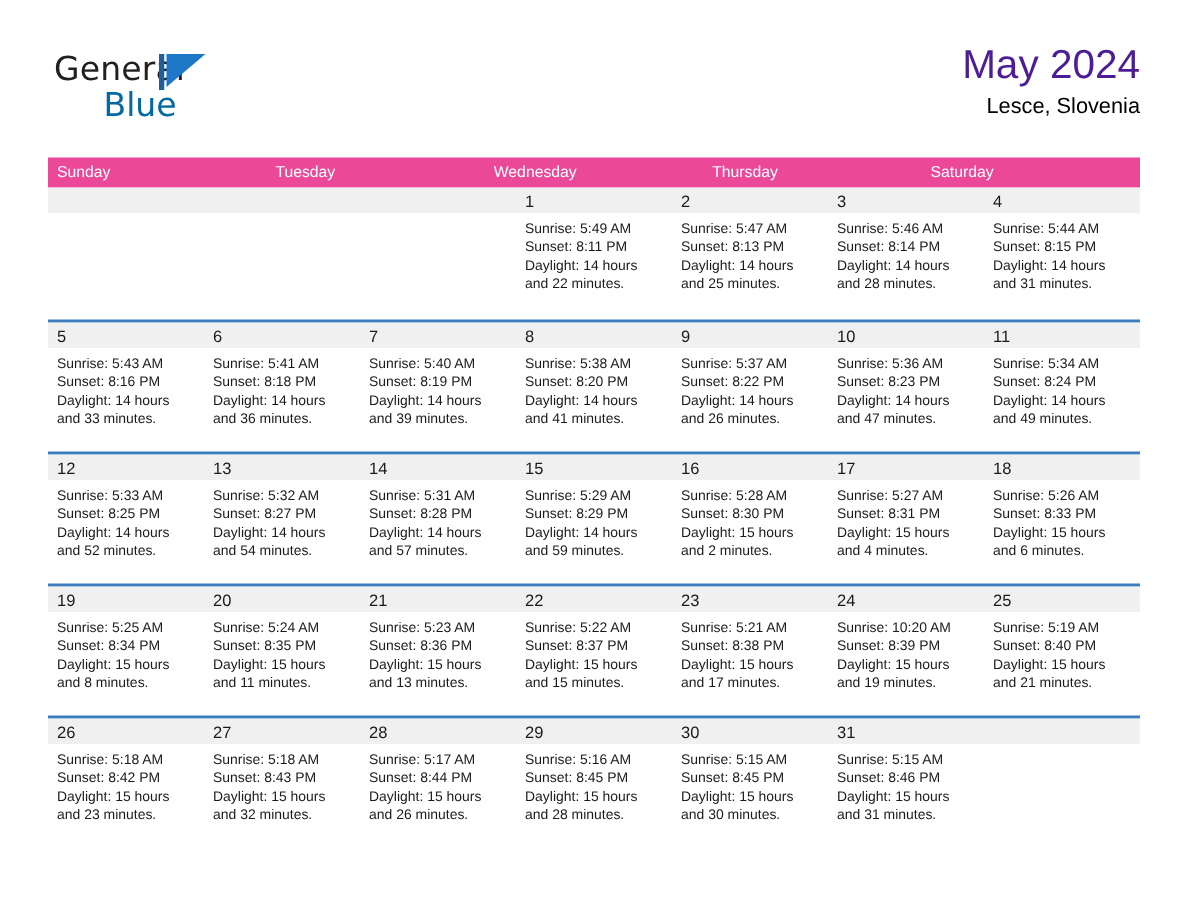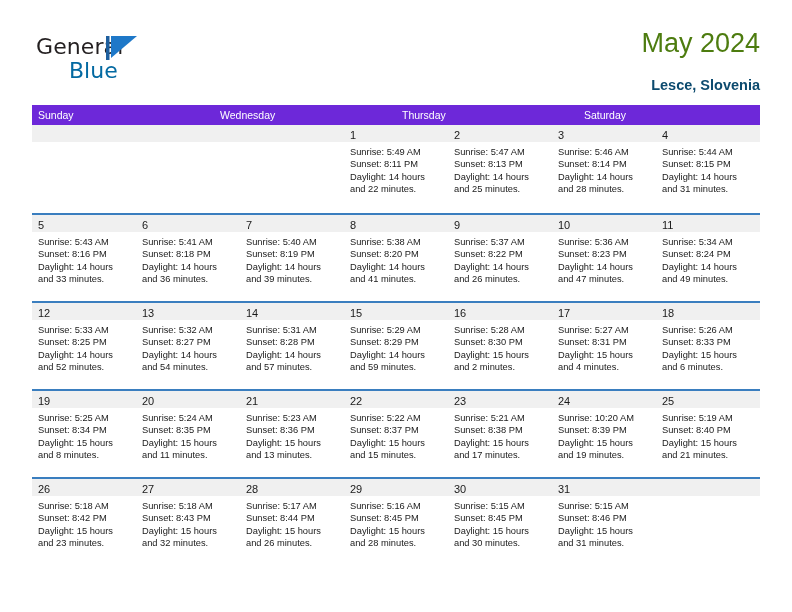--- a/index.html
+++ b/index.html
@@ -61,43 +61,42 @@
     font-family: "DejaVu Sans", sans-serif;
   }
   .title-wrap {
     position: absolute;
     right: 0;
     top: 0;
     text-align: right;
   }
   .cal-title {
     font-size: 27px;
-    color: #4d7c0f;
+    color: #4c1d95;
     line-height: 34px;
     white-space: nowrap;
   }
   .cal-sub {
     font-size: 14.5px;
-    color: #0c4a6e;
+    color: #000000;
     line-height: 22px;
-    margin-top: 14px;
+    margin-top: 0;
     white-space: nowrap;
-    font-weight: bold;
   }
 
   
   .calendar {
     position: absolute;
     left: 32px;
     top: 105px;
     width: 728px;
   }
   .dow-row {
     display: flex;
-    background: #6d28d9;
+    background: #ec4899;
     height: 20px;
   }
   .dow {
     flex: 1 1 0;
     color: #ffffff;
     font-size: 10.5px;
     line-height: 20px;
     padding-left: 6px;
     box-sizing: border-box;
     white-space: nowrap;
@@ -162,20 +161,21 @@
       <div class="cal-title">May 2024</div>
       <div class="cal-sub">Lesce, Slovenia</div>
     </div>
 
   </div>
 
   <div class="calendar">
 
     <div class="dow-row">
       <div class="dow">Sunday</div>
+      <div class="dow">Tuesday</div>
       <div class="dow">Wednesday</div>
       <div class="dow">Thursday</div>
       <div class="dow">Saturday</div>
     </div>
 
     <div id="weeks-host">
         <div class="week">
           <div class="cell empty">
             <div class="daynum-band"><span class="daynum"></span></div>
           </div>

